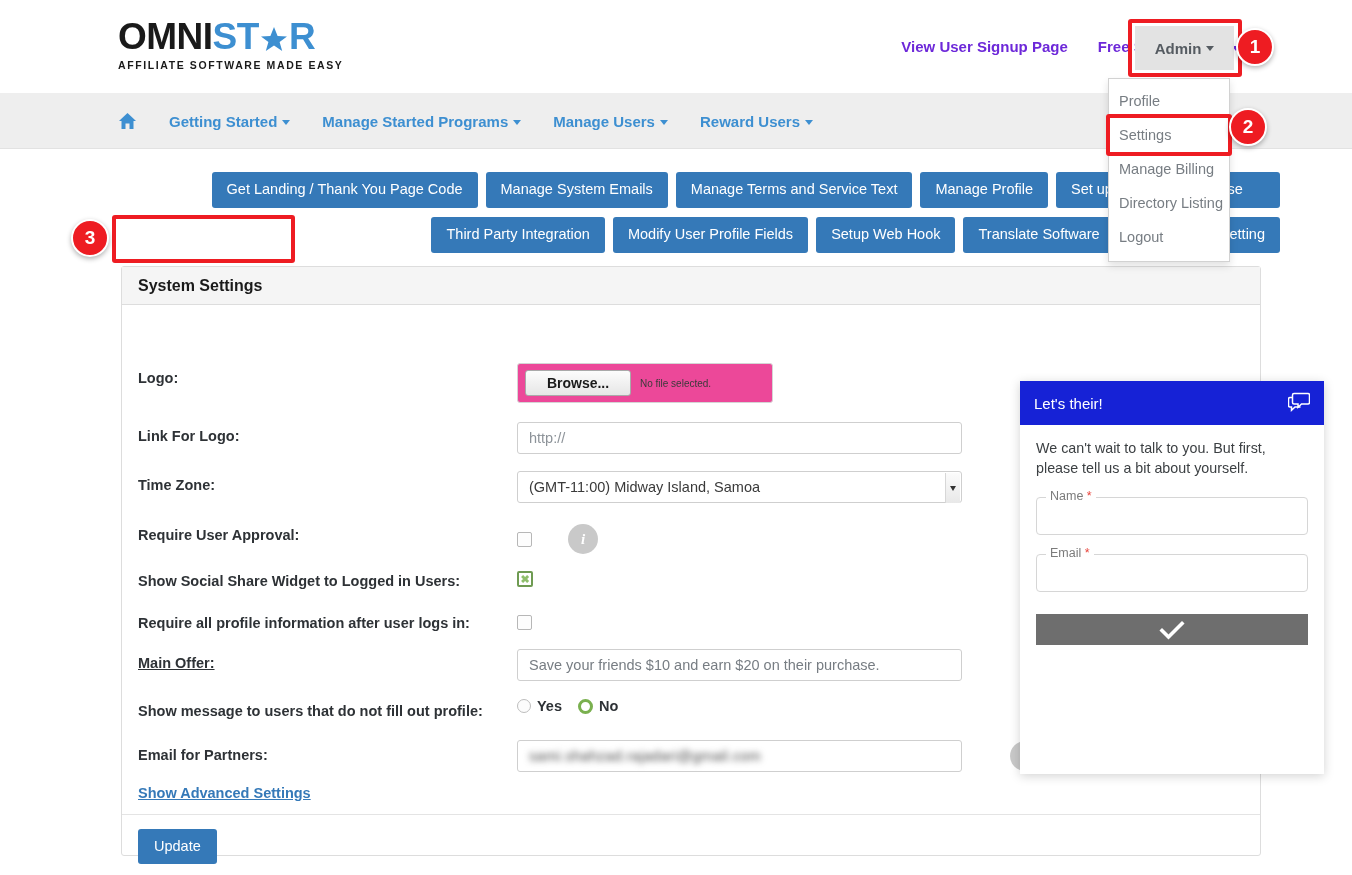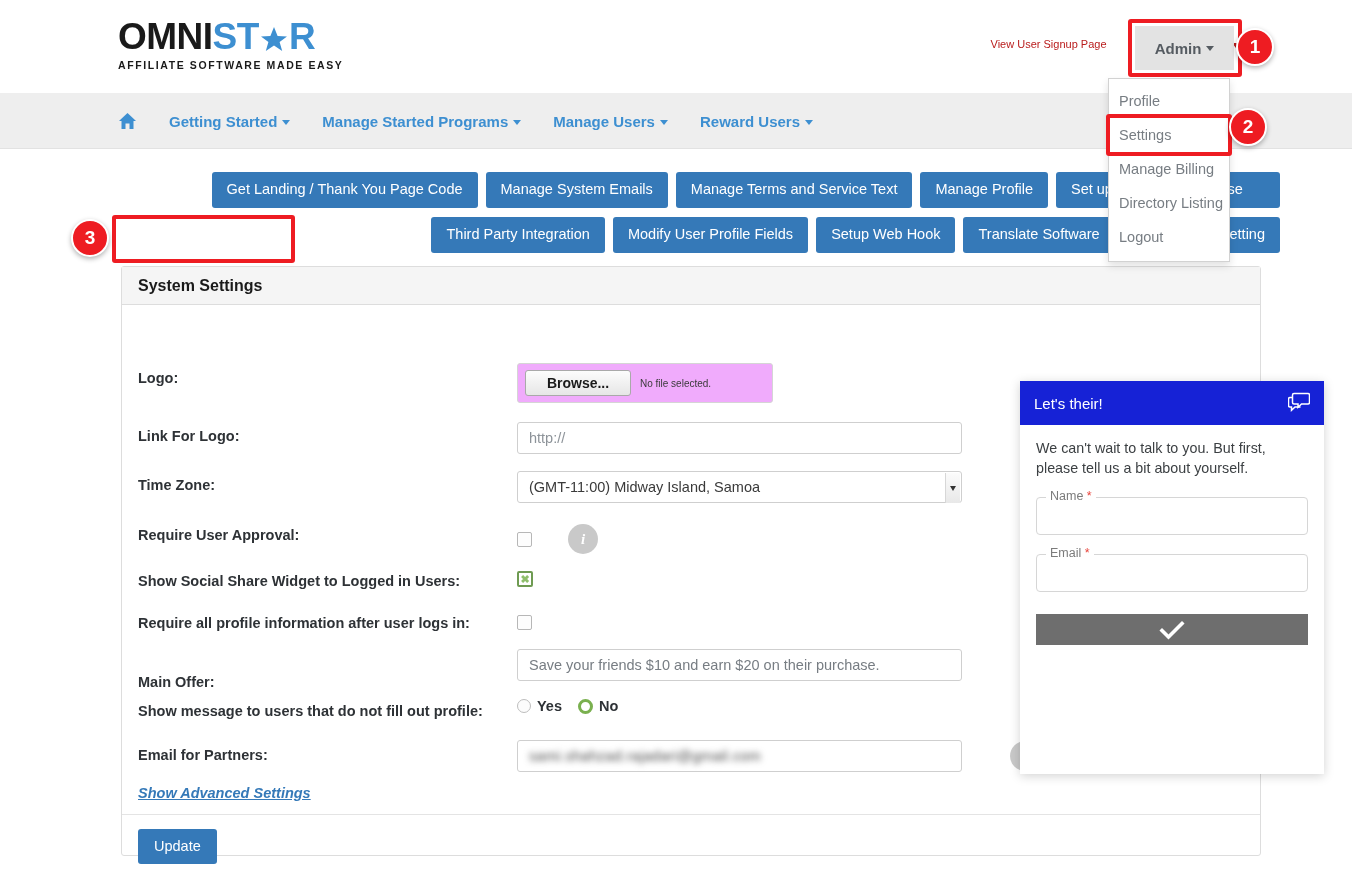--- a/index.html
+++ b/index.html
@@ -24,21 +24,21 @@
   .logo-star { color: #3d8fd1; }
   .logo-tag {
     margin-top: 4px; font-size: 10.5px; font-weight: bold; color: #1a1a1a;
     letter-spacing: 1.6px;
   }
   .top-links {
     position: absolute; right: 112px; top: 38px;
     display: flex; align-items: center; gap: 30px;
   }
   .top-link {
-    font-size: 11px; font-weight: normal; color: #b91c1c; text-decoration: none;
+    font-size: 15px; font-weight: bold; color: #6d28d9; text-decoration: none;
     white-space: nowrap;
   }
   .caret {
     display: inline-block; width: 0; height: 0; margin-left: 5px;
     border-left: 4px solid transparent; border-right: 4px solid transparent;
     border-top: 5px solid currentColor; vertical-align: middle;
   }
   .admin-btn {
     position: absolute; left: 1135px; top: 26px;
     width: 99px; height: 44px;
@@ -108,21 +108,21 @@
   .inp {
     width: 445px; height: 32px; border: 1px solid #cfcfcf; border-radius: 3px;
     background: #fff; font-size: 14.5px; color: #777d83;
     padding: 0 11px; font-family: "Liberation Sans", sans-serif;
     outline: none;
   }
   .inp::placeholder { color: #8d9399; }
 
   .filebox {
     width: 256px; height: 40px; border: 1px solid #d5d5d5; border-radius: 3px;
-    background: #f0abfc; display: flex; align-items: center; padding: 0 7px;
+    background: #ec4899; display: flex; align-items: center; padding: 0 7px;
   }
   .browse-btn {
     height: 26px; min-width: 106px; background: linear-gradient(#fcfcfc,#e6e6e6);
     border: 1px solid #a9a9a9; border-radius: 3px;
     display: flex; align-items: center; justify-content: center;
     font-size: 14px; font-weight: bold; color: #1a1a1a; cursor: pointer;
   }
   .nofile { margin-left: 9px; font-size: 10px; color: #3a3a3a; }
 
   .selbox {
@@ -343,21 +343,21 @@
       </div>
 
       <div class="frow" style="top:304px;">
         <div class="flabel" style="top:6px;">Require all profile information after user logs in:</div>
         <div class="fctl" style="top:6px;">
           <span class="cbx"></span>
         </div>
       </div>
 
       <div class="frow" style="top:344px;">
-        <div class="flabel" style="top:25px;">Main Offer:</div>
+        <div class="flabel" style="top:6px;text-decoration:underline;">Main Offer:</div>
         <div class="fctl" style="top:0;">
           <input class="inp" type="text" value="Save your friends $10 and earn $20 on their purchase." style="">
         </div>
       </div>
 
       <div class="frow" style="top:393px;">
         <div class="flabel" style="top:5px;">Show message to users that do not fill out profile:</div>
         <div class="fctl" style="top:0; display:flex; align-items:center; gap:16px;">
           <span class="radio-grp">
             <span class="rdo"></span>
@@ -375,21 +375,21 @@
         <div class="fctl" style="top:0;">
           <div class="inp" style="display:flex;align-items:center;overflow:hidden;">
             <span class="blurred">sami.shahzad.rajadari@gmail.com</span>
           </div>
         </div>
         <div style="position:absolute;left:872px;top:1px;">
           <span class="info-i">i</span>
         </div>
       </div>
 
-      <div class="frow" style="top:479px;font-style:italic;">
+      <div class="frow" style="top:479px;">
         <span class="adv-link">Show Advanced Settings</span>
       </div>
 
       <div class="divider"></div>
       <div class="update-btn">Update</div>
     </div>
   </div>
 
   <div class="chat">
     <div class="chat-head">

